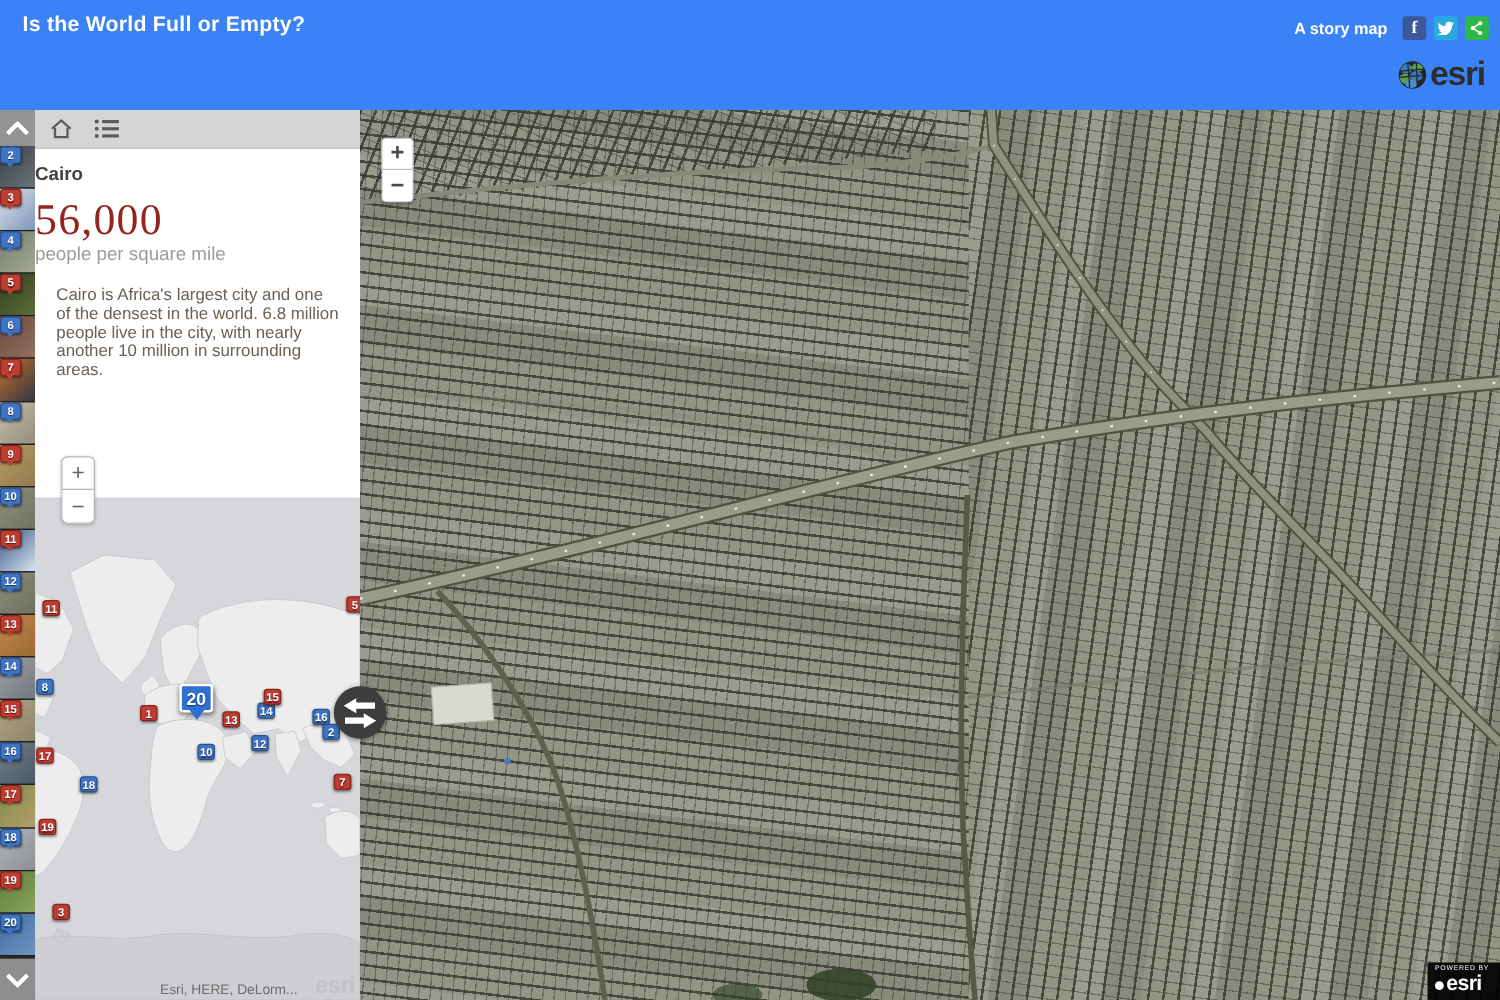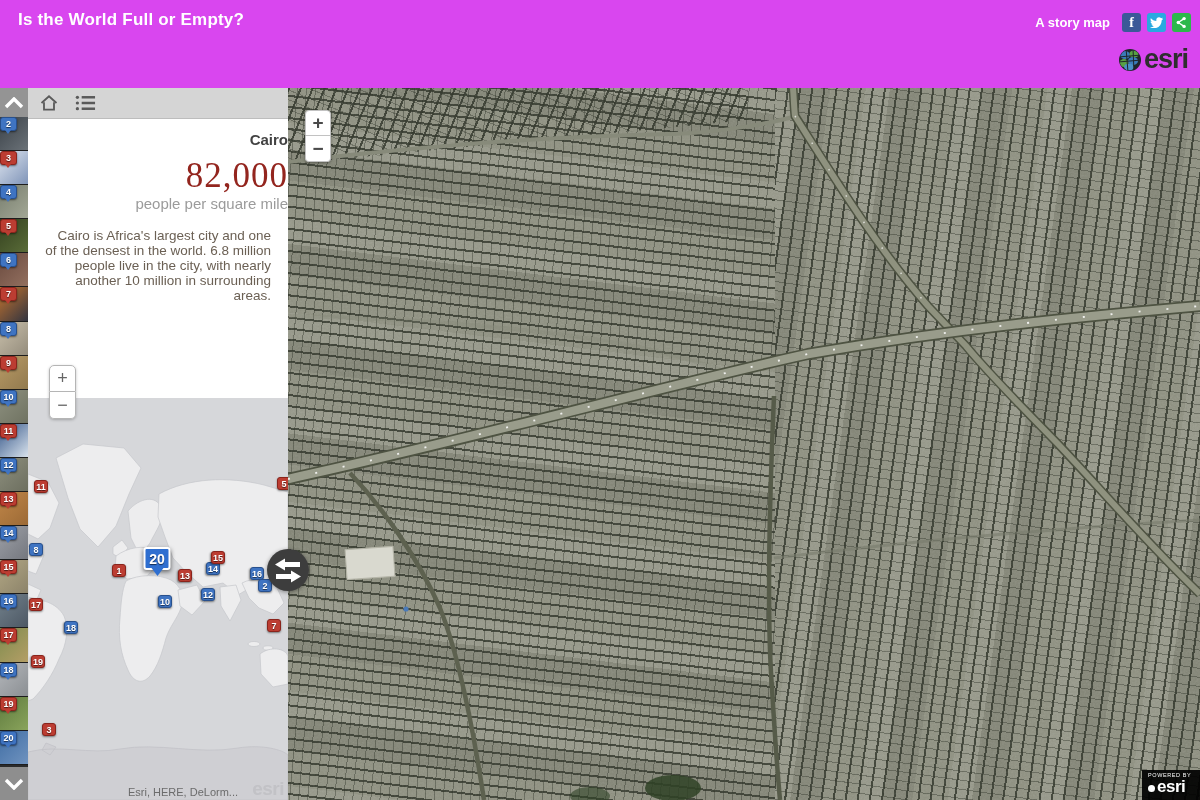--- a/index.html
+++ b/index.html
@@ -1,18 +1,18 @@
 <!DOCTYPE html>
 <html><head>
 <meta charset="utf-8">
 <style>
   html,body{margin:0;padding:0;width:1200px;height:800px;overflow:hidden;
     font-family:"Liberation Sans","DejaVu Sans",sans-serif;background:#474747;}
   
-  .header{position:relative;width:1200px;height:88px;background:#d946ef;color:#fff;}
+  .header{position:relative;width:1200px;height:88px;background:#3b82f6;color:#fff;}
   .header h1{margin:0;position:absolute;left:18px;top:10px;font-size:17px;font-weight:bold;letter-spacing:.2px;}
   .subtitle{position:absolute;left:18px;top:36px;width:985px;font-family:"Liberation Serif","DejaVu Serif",serif;
     font-size:13.5px;line-height:1.25;color:#f4f4f4;}
   .hdr-right{position:absolute;top:13px;right:9px;display:flex;align-items:center;gap:6px;}
   .storymap-label{font-size:13px;font-weight:bold;margin-right:6px;color:#fff;margin-left:17px;}
   .soc{width:19px;height:19px;border-radius:3px;display:flex;align-items:center;justify-content:center;cursor:pointer;}
   .soc.fb{background:#3b5998;color:#fff;font-weight:bold;font-size:14px;font-family:"Liberation Serif",serif;}
   .esri-brand{position:absolute;top:44px;right:12px;display:flex;align-items:center;gap:2px;cursor:pointer;}
   .esri-brand .word{font-size:27px;font-weight:bold;color:#2e2e2e;letter-spacing:-1px;}
   
@@ -27,21 +27,21 @@
     text-shadow:0 1px 1px rgba(0,0,0,.6);box-shadow:0 1px 2px rgba(0,0,0,.5);}
   .tpin::after{content:"";position:absolute;top:100%;left:4px;border:3px solid transparent;border-top-width:4px;}
   .pin-blue{background:#3f74c2;border:1px solid #28508d;}
   .pin-blue::after{border-top-color:#3f74c2;}
   .pin-red{background:#bc3d32;border:1px solid #8a241c;}
   .pin-red::after{border-top-color:#bc3d32;}
   
   .panel{position:relative;width:260px;height:712px;background:#fff;flex:0 0 260px;}
   .panel-toolbar{height:30px;background:#d5d5d5;border-bottom:1px solid #bdbdbd;display:flex;align-items:center;gap:14px;padding-left:10px;}
   .tool-icon{width:22px;height:22px;display:flex;align-items:center;justify-content:center;cursor:pointer;}
-  .info{position:absolute;top:30px;left:0;width:260px;height:280px;text-align:right;color:#4a4a4a;}
+  .info{position:absolute;top:30px;left:0;width:260px;height:280px;text-align:left;color:#4a4a4a;}
   .city-name{margin-top:13px;font-size:15px;font-weight:bold;color:#424242;}
   .country{font-size:14px;color:#555;margin-top:1px;}
   .density{margin-top:8px;font-family:"Liberation Serif","DejaVu Serif",serif;font-size:35px;color:#93251e;letter-spacing:1px;}
   .density-unit{font-size:15px;color:#9b9b9b;margin-top:-1px;}
   .desc{margin:16px auto 0;width:226px;font-size:13.5px;line-height:1.12;color:#6b6054;}
   
   .minimap{position:absolute;left:0;top:310px;width:260px;height:402px;background:#d6d7da;overflow:hidden;cursor:pointer;}
   .mini-zoom{position:absolute;left:21px;top:277px;width:27px;z-index:6;box-shadow:0 1px 3px rgba(0,0,0,.25);border-radius:5px;}
   .mini-zoom .zbtn{width:27px;height:27px;box-sizing:border-box;background:#fff;border:1px solid #b5b5b5;
     display:flex;align-items:center;justify-content:center;font-size:18px;color:#666;cursor:pointer;}
@@ -226,21 +226,21 @@
               <rect x="7" y="7.7" width="14" height="2.6"></rect>
             <circle cx="2.5" cy="15" r="1.7"></circle>
               <rect x="7" y="13.7" width="14" height="2.6"></rect>
           </g>
         </svg>
       </span>
     </div>
 
     <div class="info">
       <div class="city-name">Cairo</div>
-      <div class="density">82,000</div>
+      <div class="density">56,000</div>
       <div class="density-unit">people per square mile</div>
       <div class="desc">Cairo is Africa's largest city and one of the densest in the world. 6.8 million people live in the city, with nearly another 10 million in surrounding areas.</div>
     </div>
 
     <div class="minimap">
       <svg width="260" height="402" viewBox="0 0 260 402" style="position:absolute;inset:0">
         <rect width="260" height="402" fill="#d6d7da"></rect>
         <g fill="#ededee" stroke="#c6c7cb" stroke-width="0.7">
           <path d="M28 60 L55 46 L96 50 L113 70 L101 96 L88 128 L70 149 L52 131 L40 100 Z"></path>
           <path d="M112 106 l13 -4 8 6 -10 9 -9 -3 z"></path>

